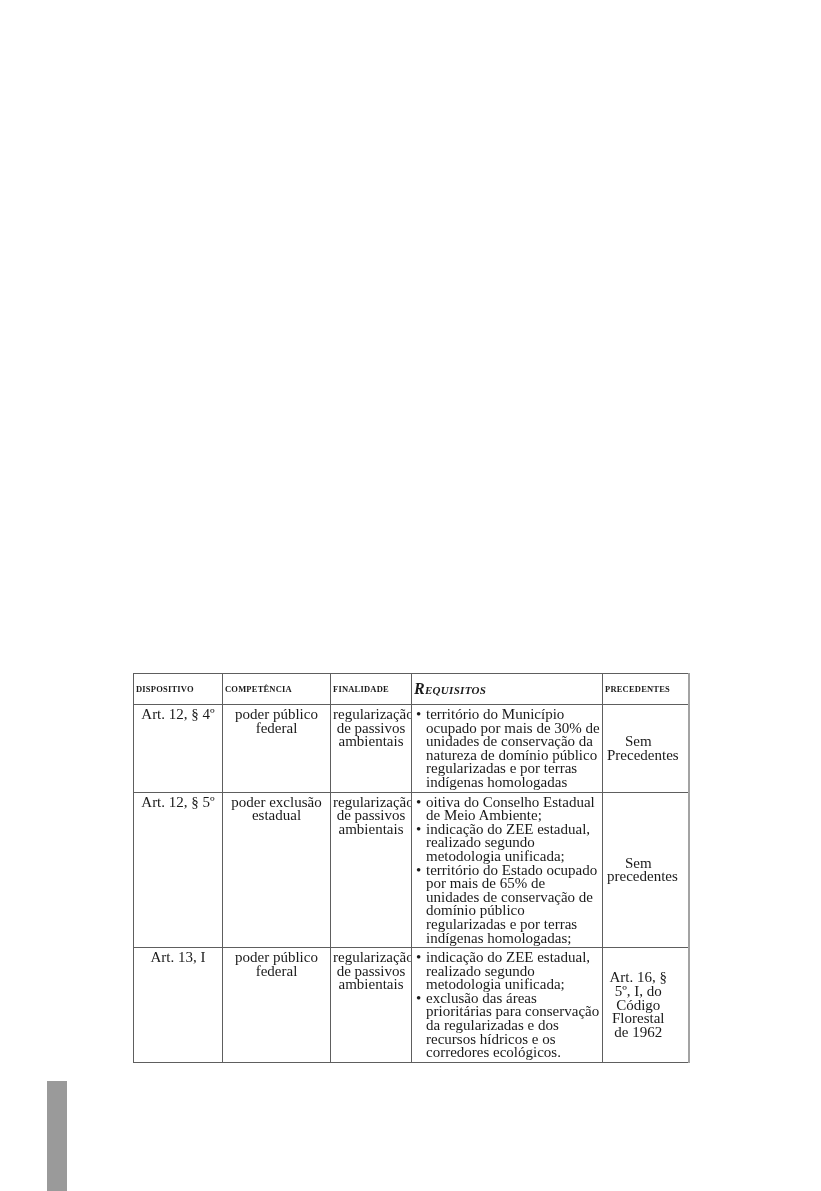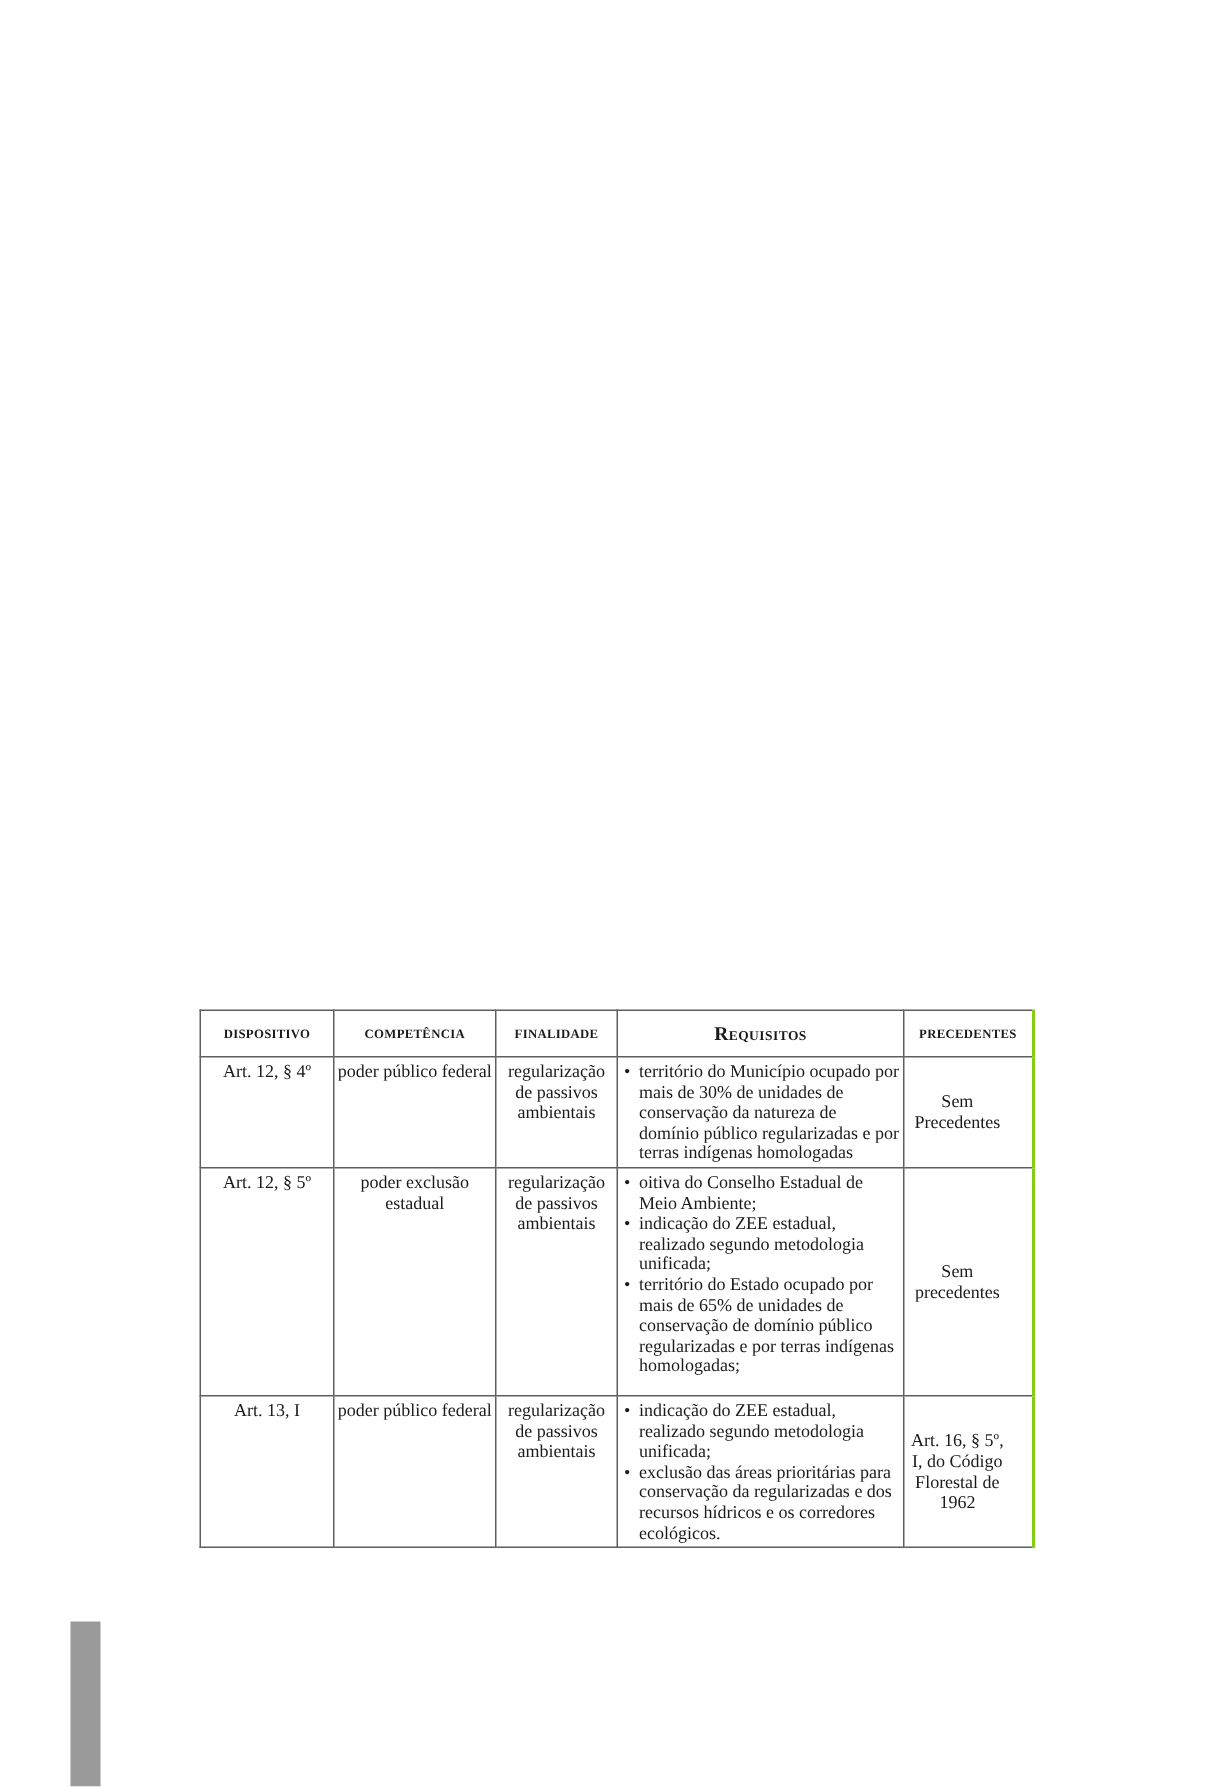--- a/index.html
+++ b/index.html
@@ -20,38 +20,39 @@
     top: 673px;
     width: 555px;
     border-collapse: collapse;
     table-layout: fixed;
   }
   .doc-table th, .doc-table td {
     border: 1px solid #5e5e5e;
     overflow: hidden;
   }
   .doc-table td:last-child, .doc-table th:last-child {
-    border-right: 2px solid #84cc16;
+    border-right: 2px solid #a3a3a3;
   }
   .doc-table th {
     font-size: 8.5px;
     font-weight: bold;
     letter-spacing: 0.2px;
-    text-align: center;
+    text-align: left;
     vertical-align: middle;
     height: 28px;
     padding: 1px 2px;
   }
   .doc-table th.smallcaps {
-    font-size: 13px;
+    font-size: 16px;
     font-variant: small-caps;
     letter-spacing: 0.3px;
+    font-style: italic;
   }
   .doc-table td {
-    font-size: 12px;
+    font-size: 15px;
     line-height: 13.6px;
     vertical-align: top;
     text-align: center;
     padding: 3px 2px 2px 2px;
   }
   .doc-table td.req {
     text-align: left;
     padding-left: 4px;
     padding-right: 2px;
   }

